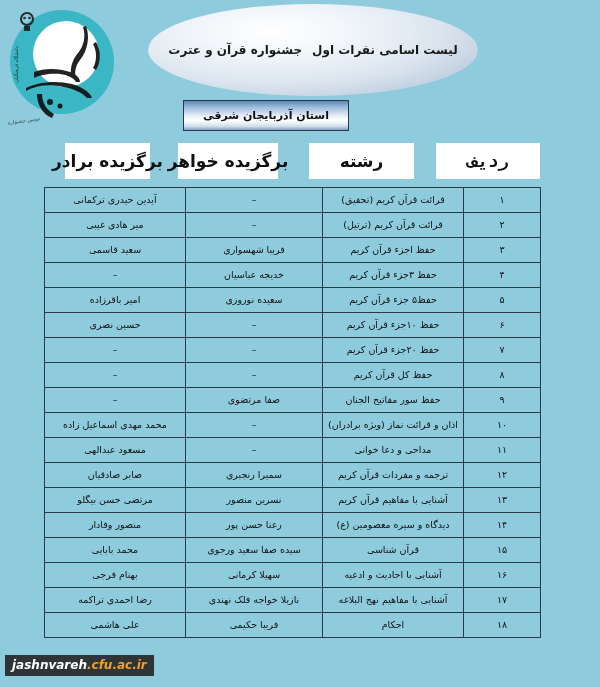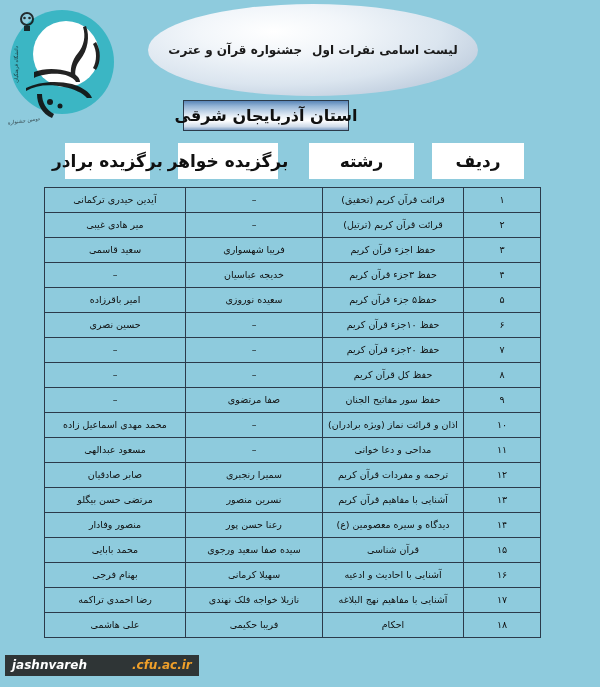--- a/index.html
+++ b/index.html
@@ -57,21 +57,21 @@
     width: 166px;
     height: 31px;
     border: 1px solid #2b3a4a;
     background: linear-gradient(180deg, #5a86b8 0%, #95b5d6 18%, #e8eff7 52%, #ffffff 68%, #cfdbe9 88%, #7f9fc4 100%);
     display: flex;
     align-items: center;
     justify-content: center;
     box-sizing: border-box;
   }
   .province-text {
-    font-size: 16px;
+    font-size: 11px;
     font-weight: bold;
     color: #101010;
     direction: rtl;
     white-space: nowrap;
   }
 
   
   .head-row {
     position: absolute;
     left: 65px;
@@ -89,21 +89,21 @@
     justify-content: center;
   }
   .head-chip span {
     font-size: 17px;
     font-weight: bold;
     color: #101010;
     direction: rtl;
     white-space: nowrap;
   }
   
-  .hc-radif   { right: 16px;   width: 92px; }
+  .hc-radif   { right: 0px;   width: 104px; font-family: Liberation Mono, monospace; }
   .hc-reshte  { right: 126px; width: 105px; }
   .hc-sister  { right: 262px; width: 100px; }
   .hc-brother { right: 390px; width: 85px; }
 
   
   .tbl-wrap {
     position: absolute;
     left: 65px;
     top: 187px;
     width: 476px;
@@ -140,21 +140,20 @@
     left: 5px;
     top: 655px;
     background: #2f3536;
     padding: 3px 7px 4px 7px;
     display: inline-flex;
     align-items: baseline;
     font-style: italic;
     font-weight: bold;
     font-size: 12px;
     direction: ltr;
-    gap: 45px;
   }
   .fb-white { color: #ffffff; }
   .fb-orange { color: #f0a02a; }
 </style>
 </head>
 <body>
 
 <div class="logo">
   <svg class="logo-svg" viewBox="0 0 112 124" width="112" height="124">
     <rect x="0" y="0" width="112" height="124" fill="#8ecbdd"></rect>

